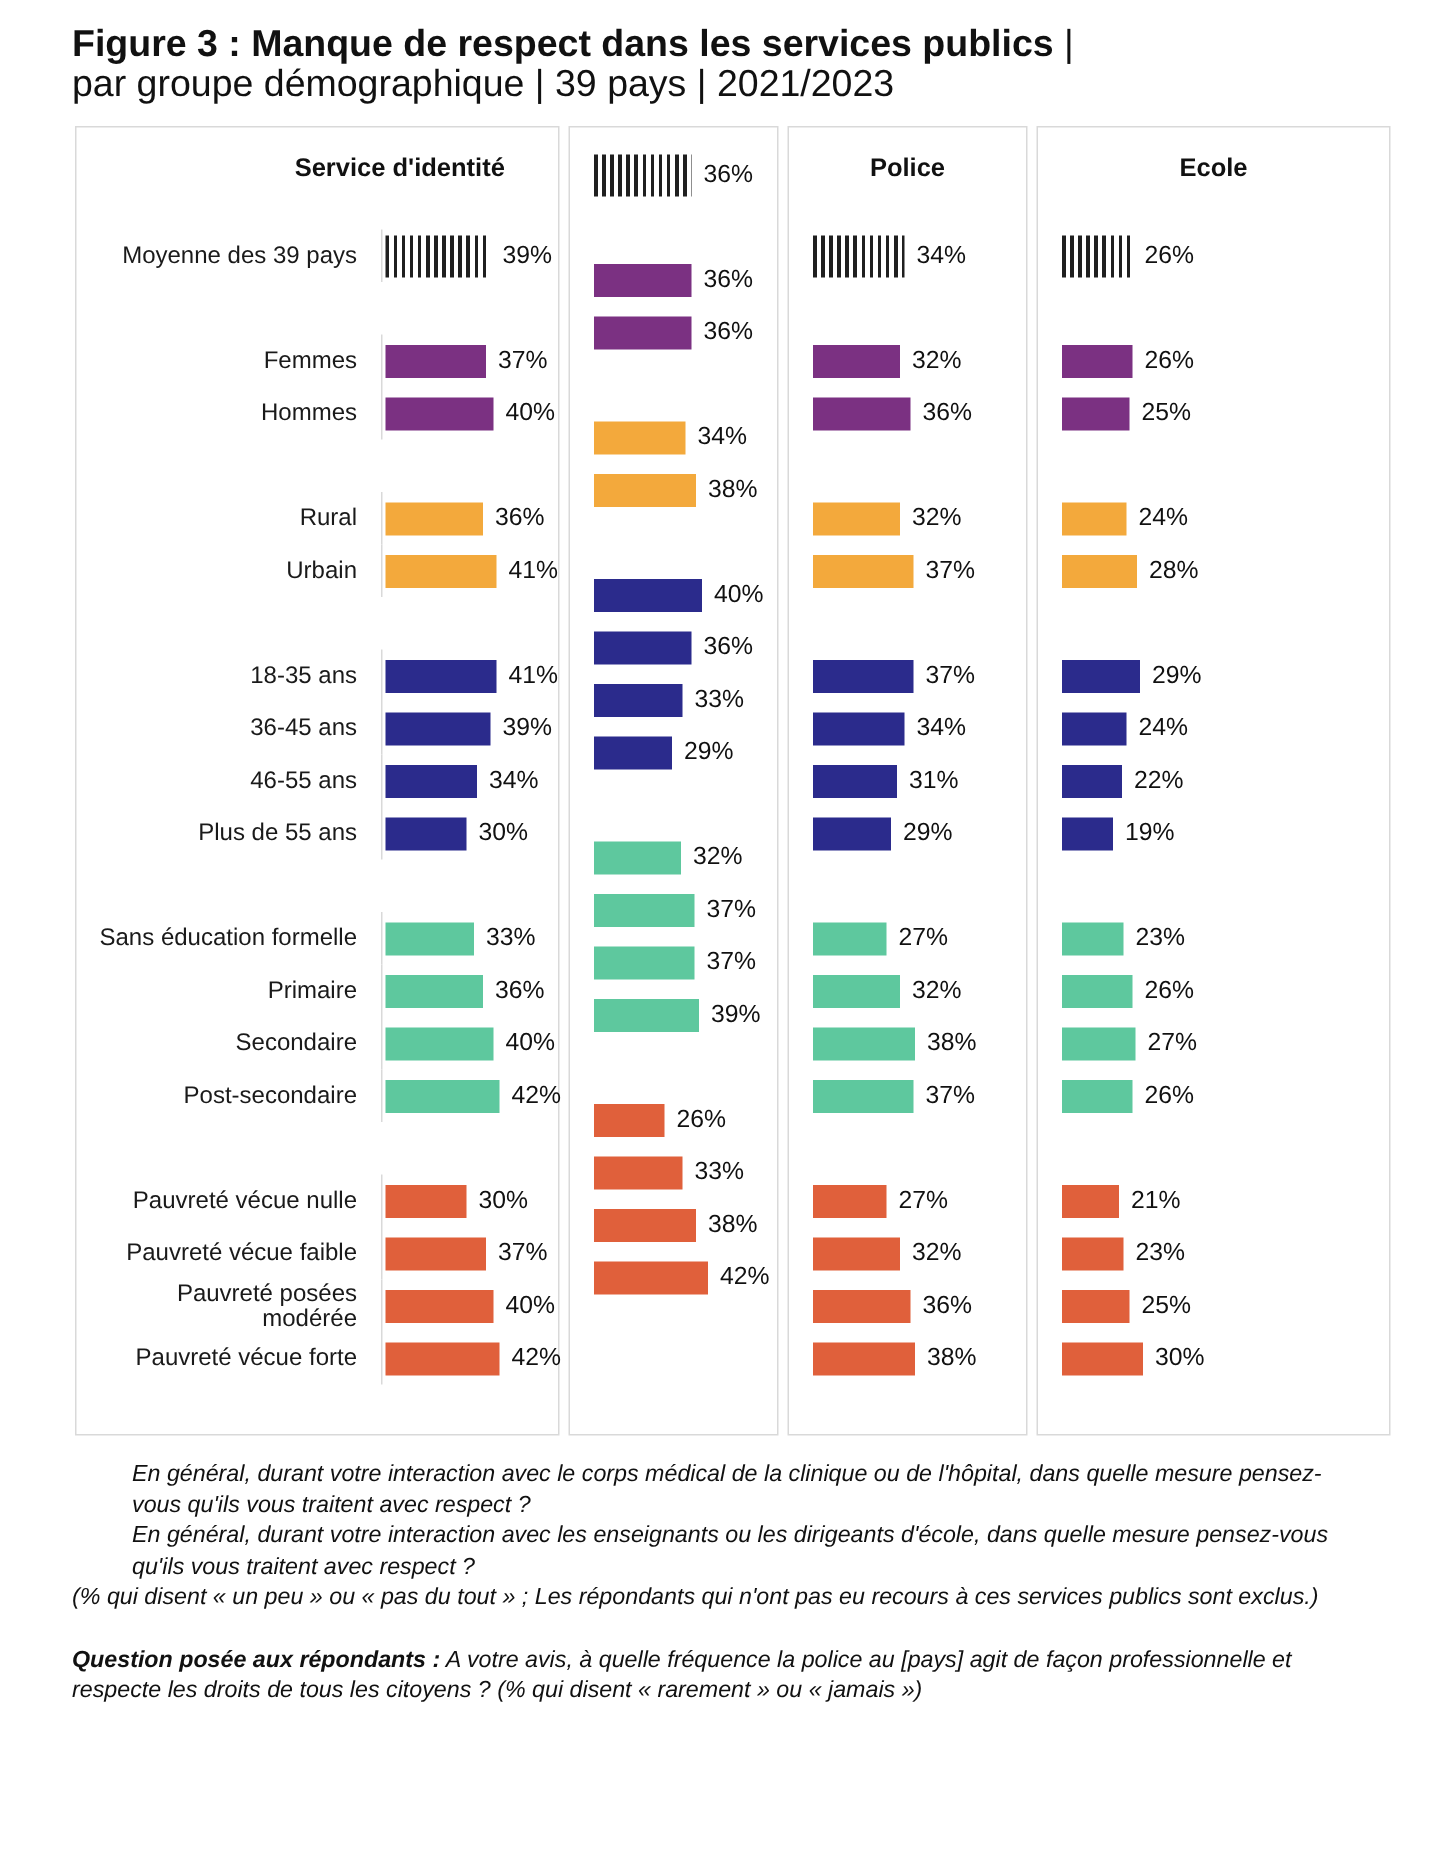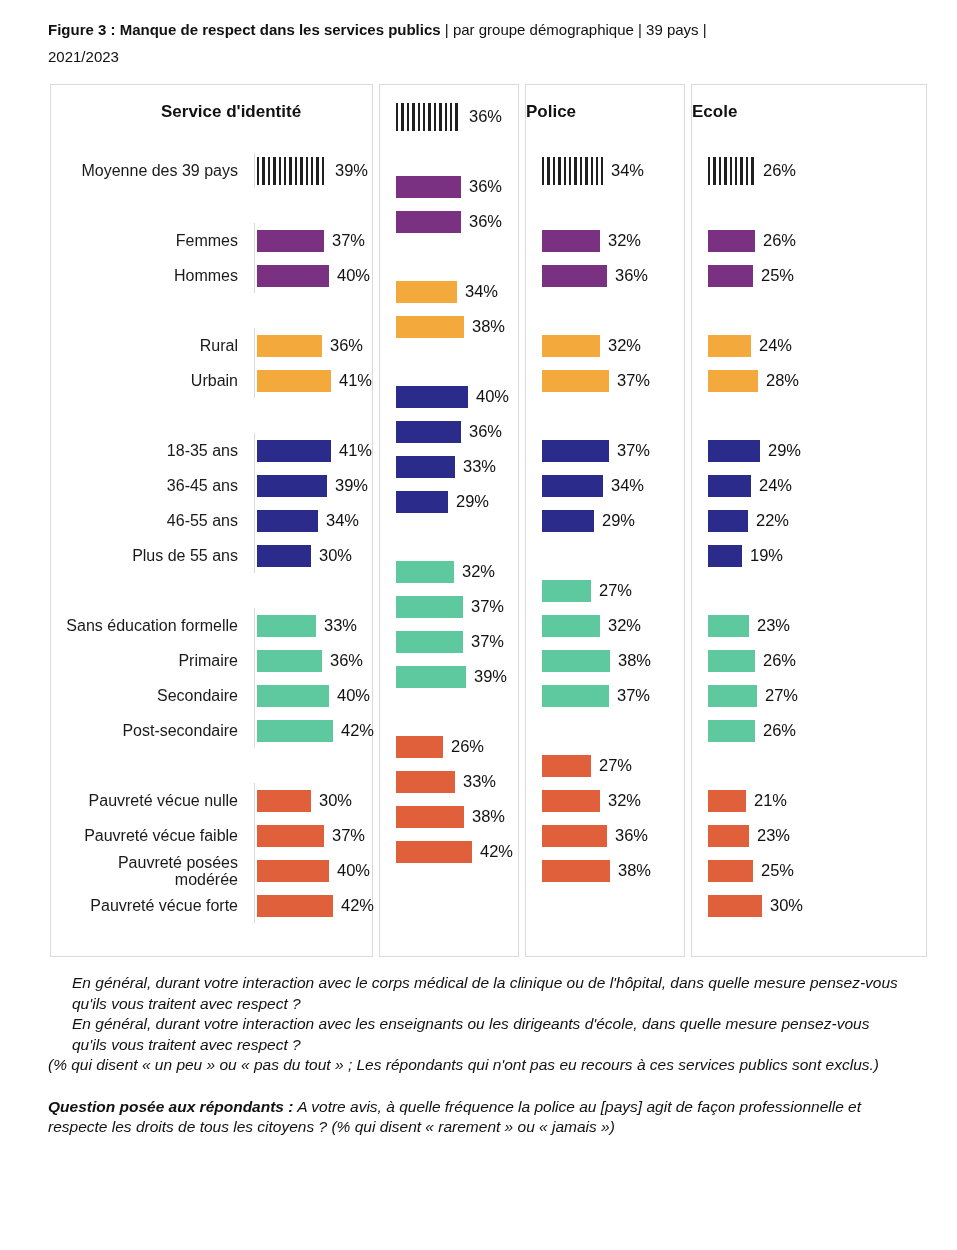--- a/index.html
+++ b/index.html
@@ -8,21 +8,21 @@
     width:957px; height:1250px;
     font-family:"Liberation Sans","DejaVu Sans",sans-serif;
     color:#111111;
     position:relative;
     overflow:hidden;
   }
   
   .title {
     margin:16px 40px 0 48px;
     max-width:700px;
-    font-size:15px;
+    font-size:25px;
     line-height:27px;
     color:#111;
   }
   .title .b { font-weight:bold; }
   
   .chart {
     display:flex;
     margin:14px 0 0 50px;
     gap:6px;
   }
@@ -31,20 +31,21 @@
     background:#fff;
     height:873px;
   }
   .chart-panel.p0 { width:323px; }
   .chart-panel.p1 { width:140px; }
   .chart-panel.p2 { width:160px; }
   .chart-panel.p3 { width:236px; }
   .panel-header {
     font-weight:bold;
     font-size:17px;
+    text-align:center;
     padding-top:17px;
     height:54px;
   }
   .chart-panel.p0 .panel-header { padding-left:110px; }
   .rows { padding-top:14px; }
   .row {
     height:35px;
     display:flex;
     align-items:center;
   }
@@ -89,21 +90,21 @@
   }
   
   .footnotes {
     margin:16px 55px 0 48px;
     font-style:italic;
     font-size:15.5px;
     line-height:20.5px;
     color:#111;
   }
   .footnotes .bold { font-weight:bold; }
-  .fn-item { margin-left:24px; }
+  .fn-item { margin-left:40px; }
   .fn-q2 { margin-top:21px; }
 </style>
 </head>
 <body>
 
 <div class="title">
   <span class="b">Figure 3 : Manque de respect dans les services publics</span><span> | par groupe démographique | 39 pays | 2021/2023</span>
 </div>
 
 <div class="chart" id="chart">
@@ -420,20 +421,26 @@
         <div class="row">
           <div class="bar-area">
             <div class="bar" style="width: 67px; background: rgb(43, 43, 140);"></div>
             <span class="bar-value">37%</span>
           </div>
         </div>
         <div class="row">
           <div class="bar-area">
             <div class="bar" style="width: 61px; background: rgb(43, 43, 140);"></div>
             <span class="bar-value">34%</span>
+          </div>
+        </div>
+        <div class="row">
+          <div class="bar-area">
+            <div class="bar" style="width: 56px; background: rgb(43, 43, 140);"></div>
+            <span class="bar-value">31%</span>
           </div>
         </div>
         <div class="row">
           <div class="bar-area">
             <div class="bar" style="width: 52px; background: rgb(43, 43, 140);"></div>
             <span class="bar-value">29%</span>
           </div>
         </div>
         <div class="group-gap"></div>
         <div class="row">

